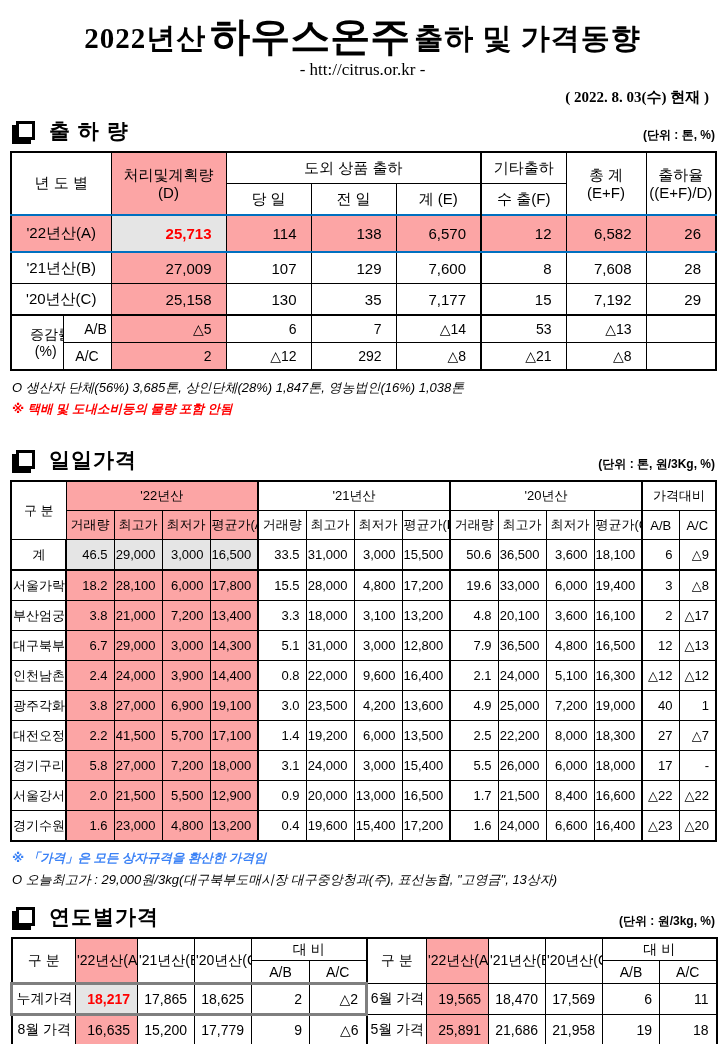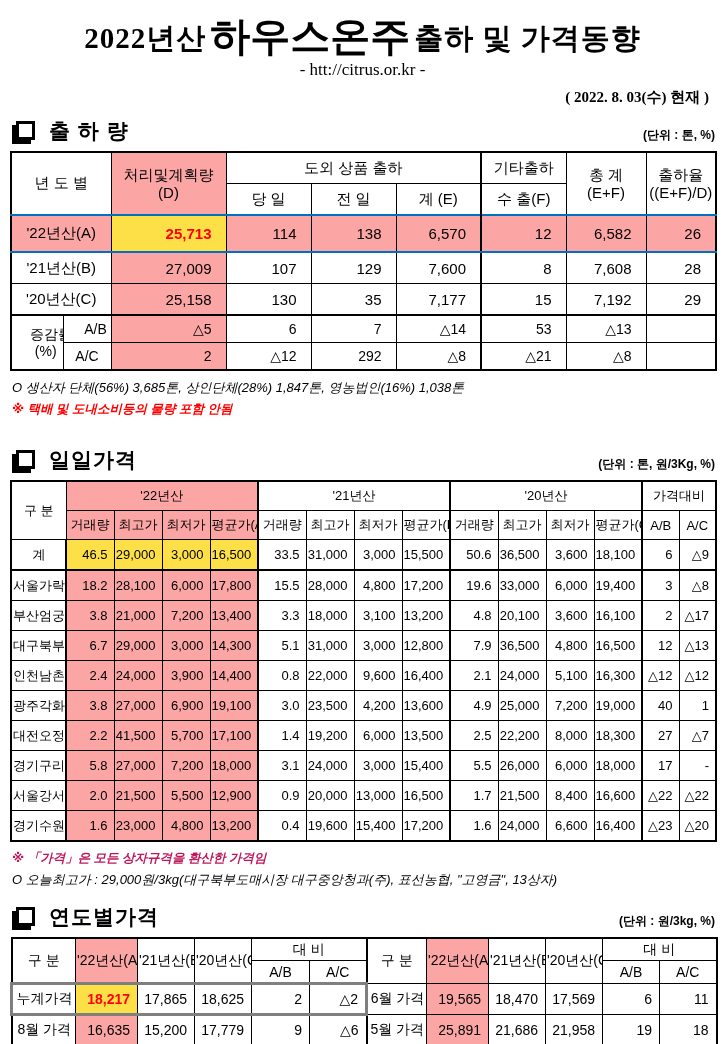--- a/index.html
+++ b/index.html
@@ -17,21 +17,21 @@
   .sec { display:flex; align-items:flex-end; justify-content:space-between; margin:10px 0 6px 0; }
   .sec-left { display:flex; align-items:center; }
   .sq { width:13px; height:13px; border:3px solid #000; background:#fff; box-shadow:-4px 4px 0 0 #000; margin:0 14px 2px 6px; }
   .sec-title { font-size:21px; font-weight:bold; letter-spacing:1px; }
   .unit { font-size:12px; font-weight:bold; padding-bottom:1px; }
 
   
   table { border-collapse:collapse; table-layout:fixed; width:705px; border:2px solid #000; }
   th,td { border:1px solid #000; overflow:hidden; white-space:nowrap; font-weight:normal; }
   .y  { background:#fca5a5; }
-  .bl { background:#fde047; }
+  .bl { background:#e5e5e5; }
   .rd { color:#FF0000; font-weight:bold; }
 
   
   #t1 { font-size:15px; font-weight:bold; }
   #t1 th,#t1 td { text-align:center; height:28px; }
   #t1 td.num { text-align:right; padding-right:14px; }
   #t1 tr.r22 td { border-top:2px solid #0070C0; border-bottom:2px solid #0070C0; height:33px; }
   #t1 .tv { border-left:2px solid #000; }
   #t1 .dot { border-right:1px dotted #444; }
   #t1 tr.diff td { height:24px; font-size:14px; }
@@ -53,21 +53,21 @@
   #t3 td.lab { text-align:center; padding-right:0; }
   #t3 .mid { border-left:2px solid #000; }
   #t3 .gt { border-top:3px solid #7F7F7F; border-bottom:3px solid #7F7F7F; }
   #t3 .gl { border-left:3px solid #7F7F7F; }
   #t3 .gr { border-right:3px solid #7F7F7F; }
 
   
   .notes { margin:8px 0 0 2px;font-style:italic; }
   .note { font-size:13px; margin:4px 0; }
   .note.red { color:#FF0000; font-weight:bold; font-size:12.5px; }
-  .note.blue { color:#be185d; font-weight:bold; font-size:12.5px; }
+  .note.blue { color:#3b82f6; font-weight:bold; font-size:12.5px; }
 </style>
 </head>
 <body>
 
 <div class="page">
 
   <div class="title">
     <span class="yr">2022년산</span>
     <span class="main">하우스온주</span>
     <span class="rest">출하 및 가격동향</span>

